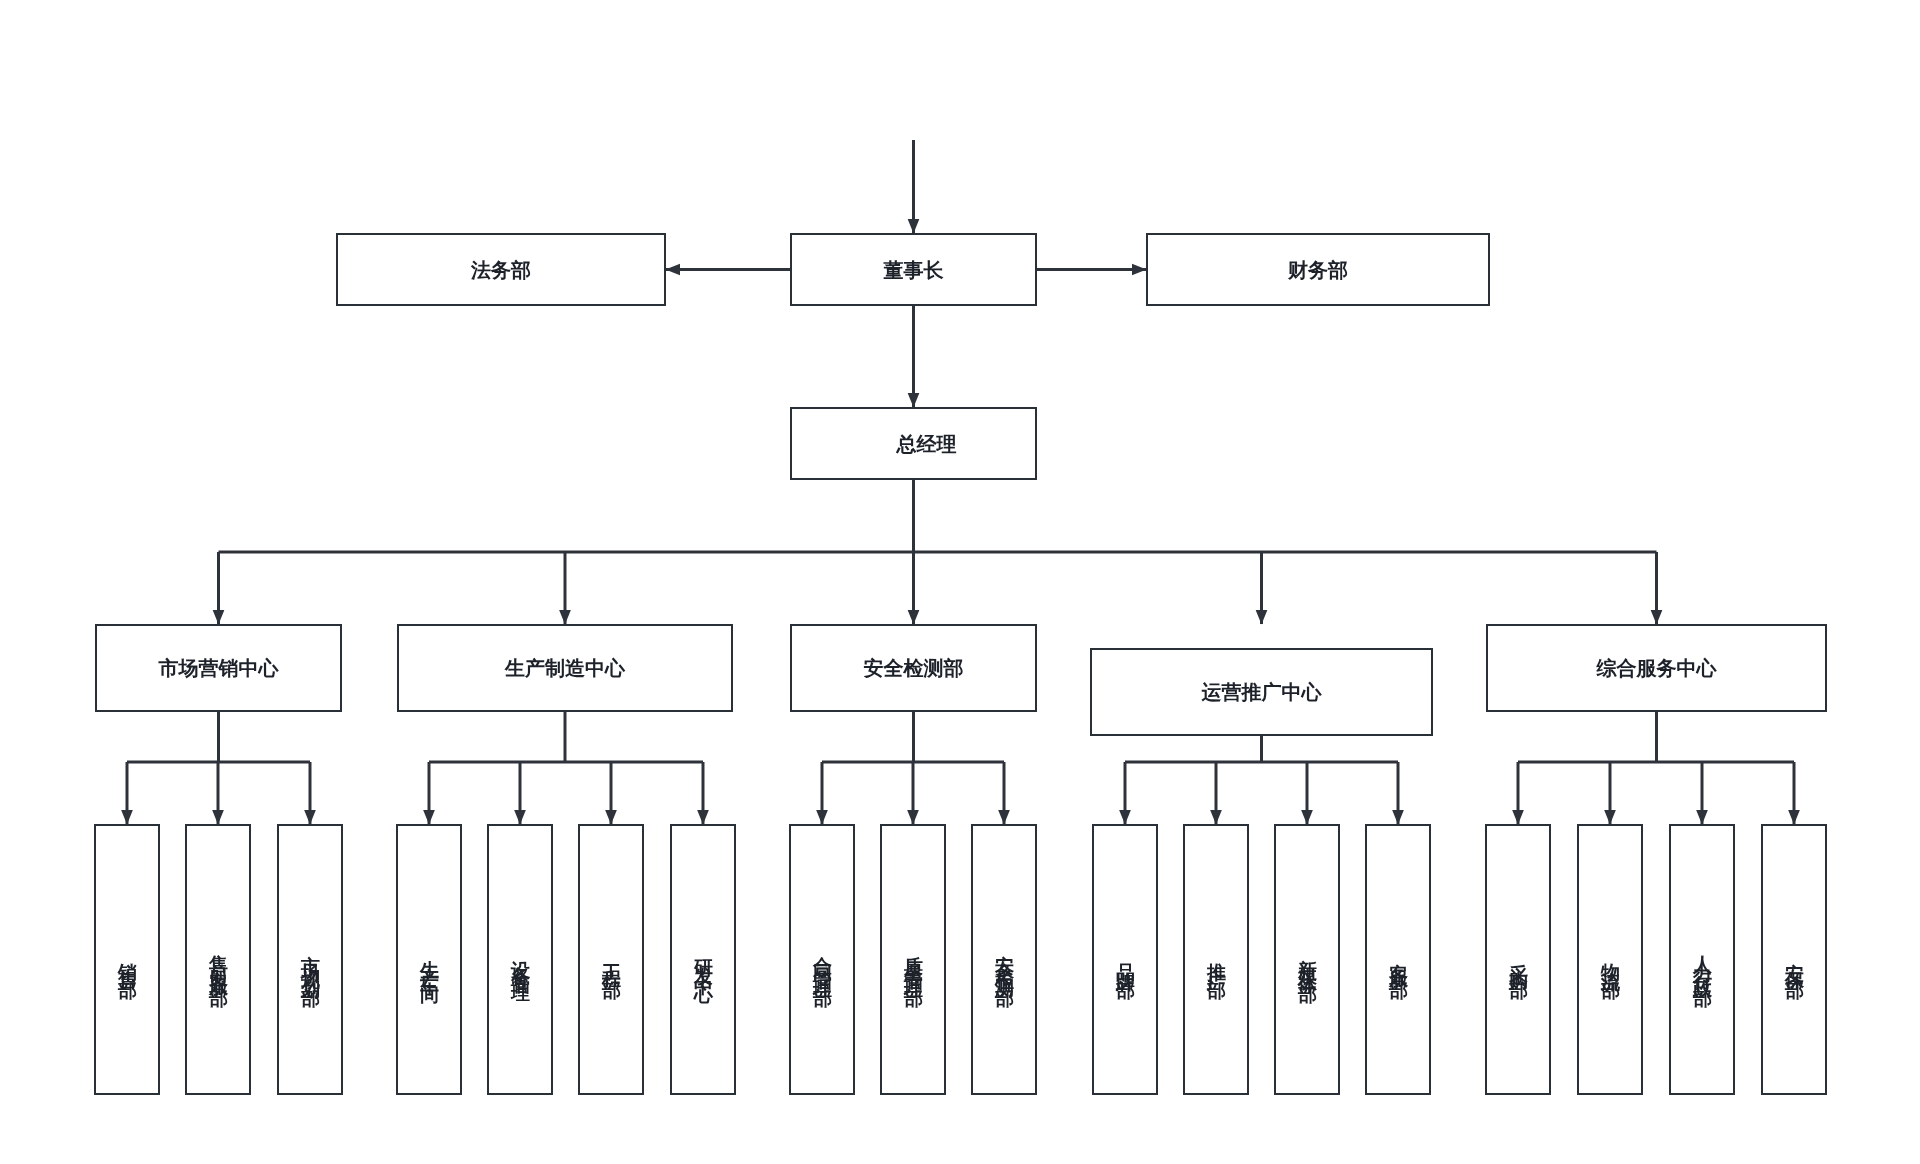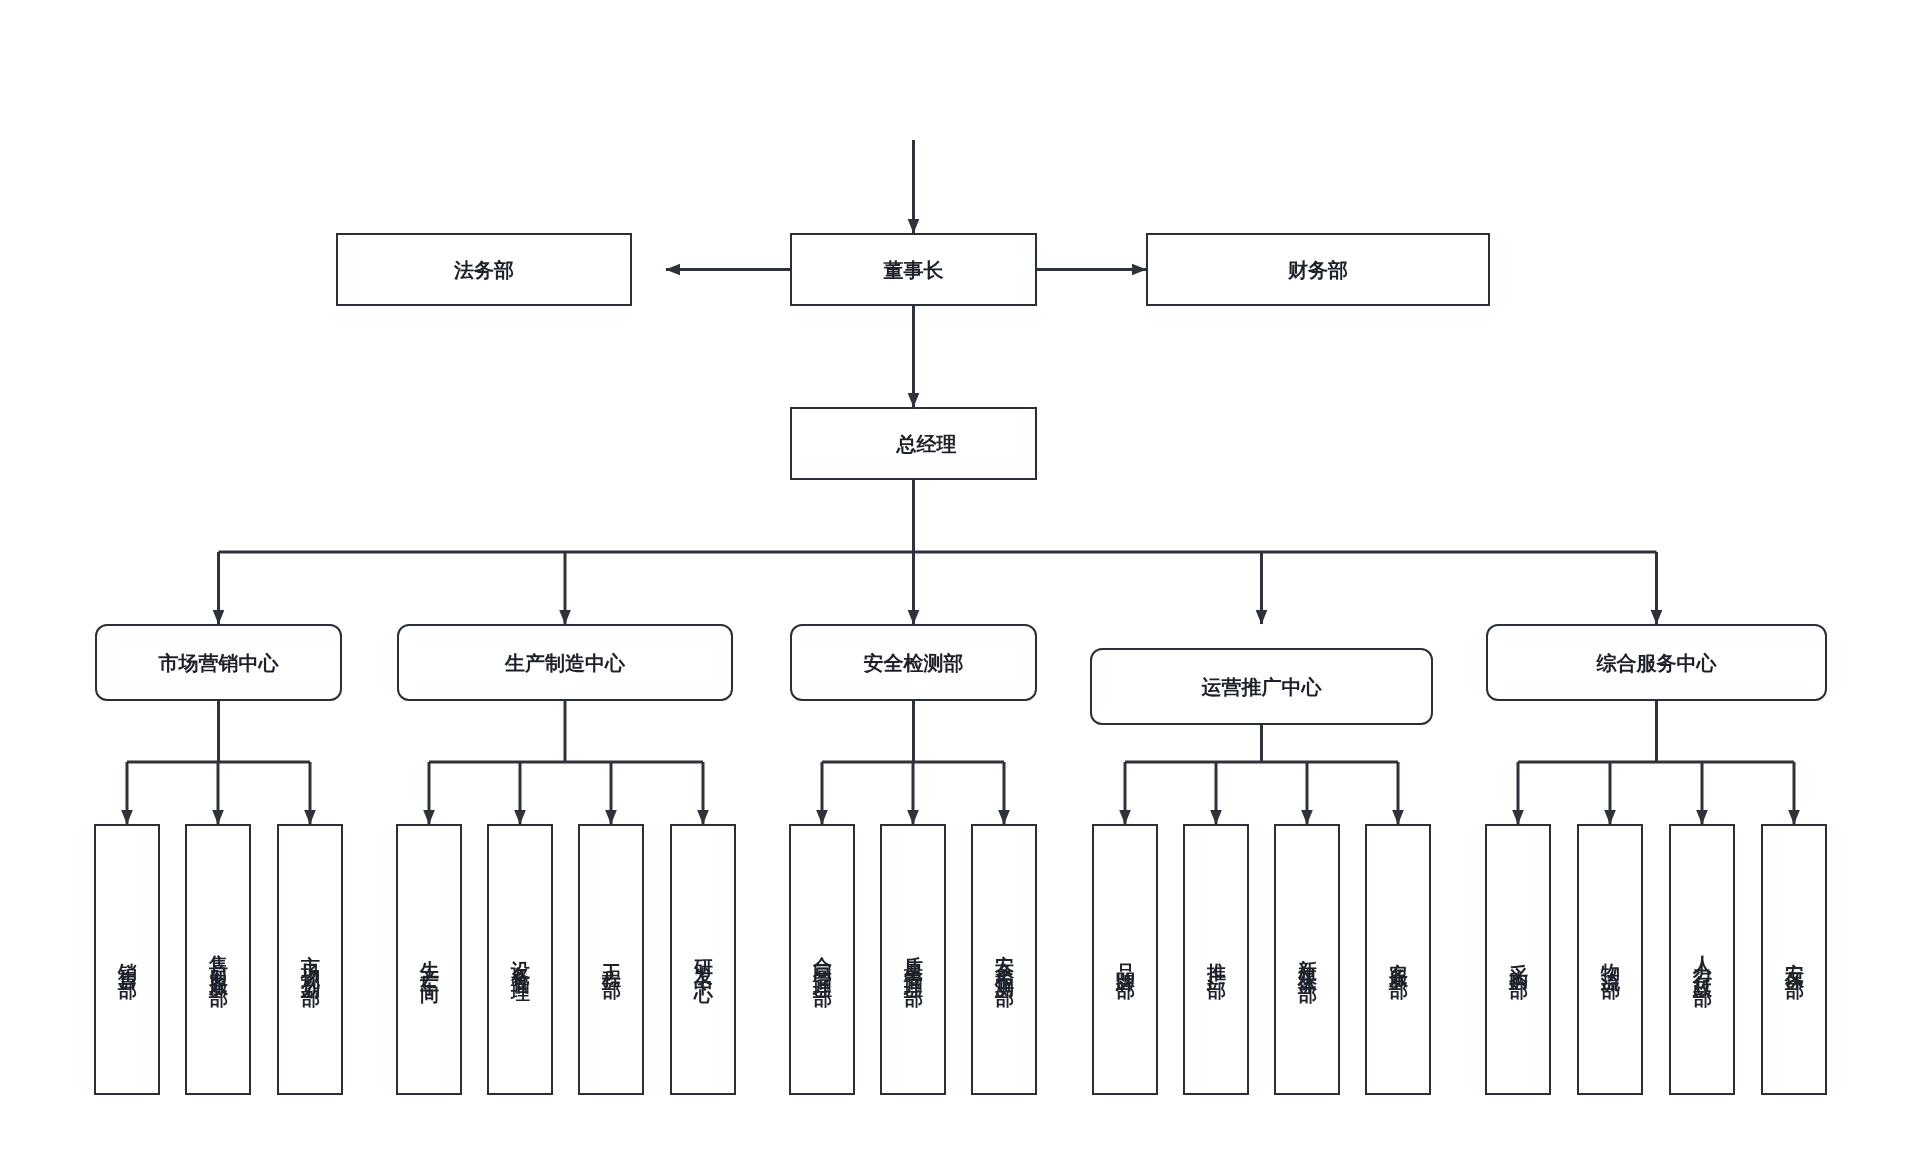--- a/index.html
+++ b/index.html
@@ -19,25 +19,25 @@
     display:flex;align-items:center;justify-content:center;
     font-weight:700;font-size:20px;
     text-align:center;line-height:1.2;
   }
   .node.root{
     background:var(--accent,#4a6ae0);
     border:none;color:var(--root-text,#fff);
     font-size:21px;letter-spacing:1px;
   }
   #node-root{left:697px;top:62px;width:433px;height:78px;}
-  #node-legal{left:336px;top:233px;width:296px;height:73px;}
+  #node-legal{left:336px;top:233px;width:330px;height:73px;}
   #node-chairman{left:790px;top:233px;width:247px;height:73px;text-align:right;}
   #node-finance{left:1146px;top:233px;width:344px;height:73px;}
   #node-gm{left:790px;top:407px;width:247px;height:73px;padding-left:26px;}
-  .center-node{top:624px;height:77px;border-radius:12px;}
+  .center-node{top:624px;height:88px;}
   .leaf-node{
     top:824px;width:66px;height:271px;
     writing-mode:vertical-rl;text-orientation:upright;
     letter-spacing:8px;font-size:19px;
   }
 </style>
 </head>
 <body>
 
 <div class="stage" id="stage">

